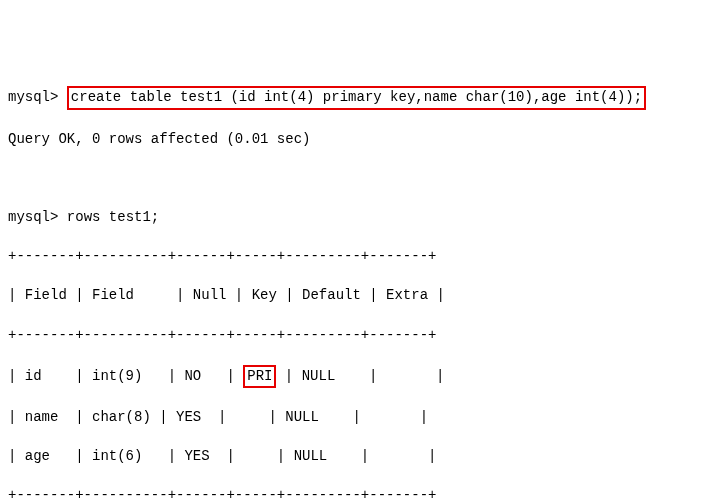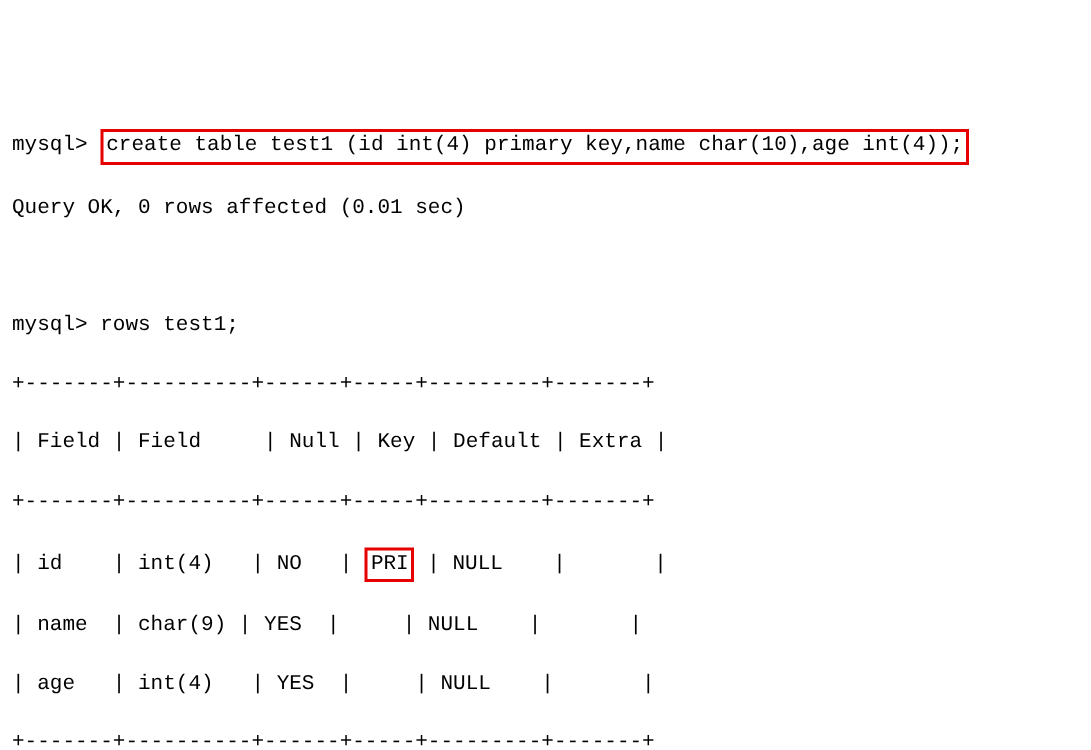--- a/index.html
+++ b/index.html
@@ -26,23 +26,23 @@
 
 
 
 <span class="line"><span>mysql&gt;</span> <span class="redbox"><span>create table test1 (id int(4) primary key,name char(10),age int(4));</span></span></span>
 <span class="line">Query OK, 0 rows affected (0.01 sec)</span>
 <span class="line"> </span>
 <span class="line"><span>mysql&gt;</span> <span>rows test1;</span></span>
 <span class="line">+-------+----------+------+-----+---------+-------+</span>
 <span class="line">| Field | Field     | Null | Key | Default | Extra |</span>
 <span class="line">+-------+----------+------+-----+---------+-------+</span>
-<span class="line"><span>| id    | int(4)   | NO   | </span><span class="redbox"><span>PRI</span></span><span> | NULL    |       |</span></span>
-<span class="line">| name  | char(9) | YES  |     | NULL    |       |</span>
-<span class="line">| age   | int(4)   | YES  |     | NULL    |       |</span>
+<span class="line"><span>| id    | int(9)   | NO   | </span><span class="redbox"><span>PRI</span></span><span> | NULL    |       |</span></span>
+<span class="line">| name  | char(8) | YES  |     | NULL    |       |</span>
+<span class="line">| age   | int(6)   | YES  |     | NULL    |       |</span>
 <span class="line">+-------+----------+------+-----+---------+-------+</span>
 
 
 
 
 
 
 
 
 

